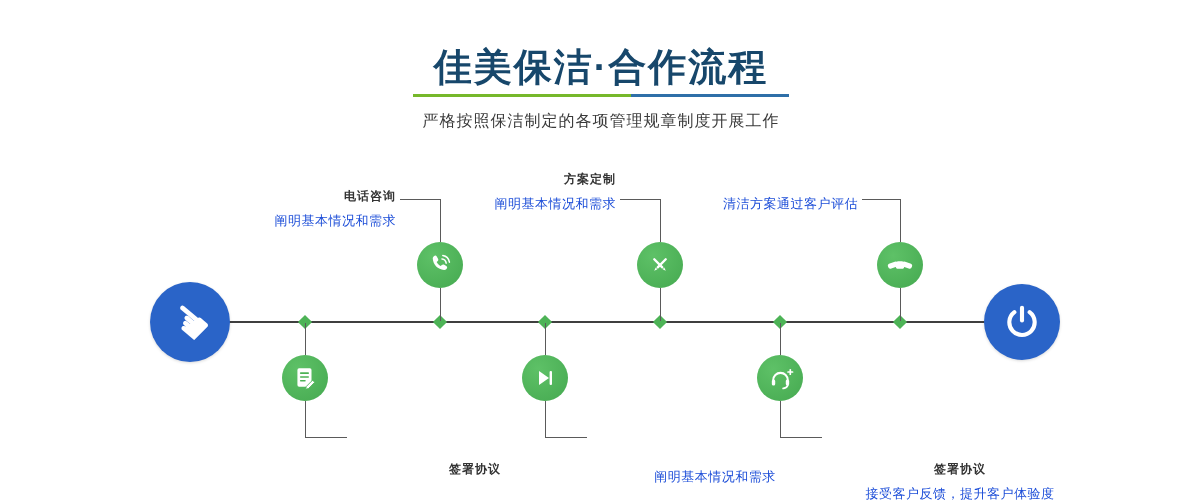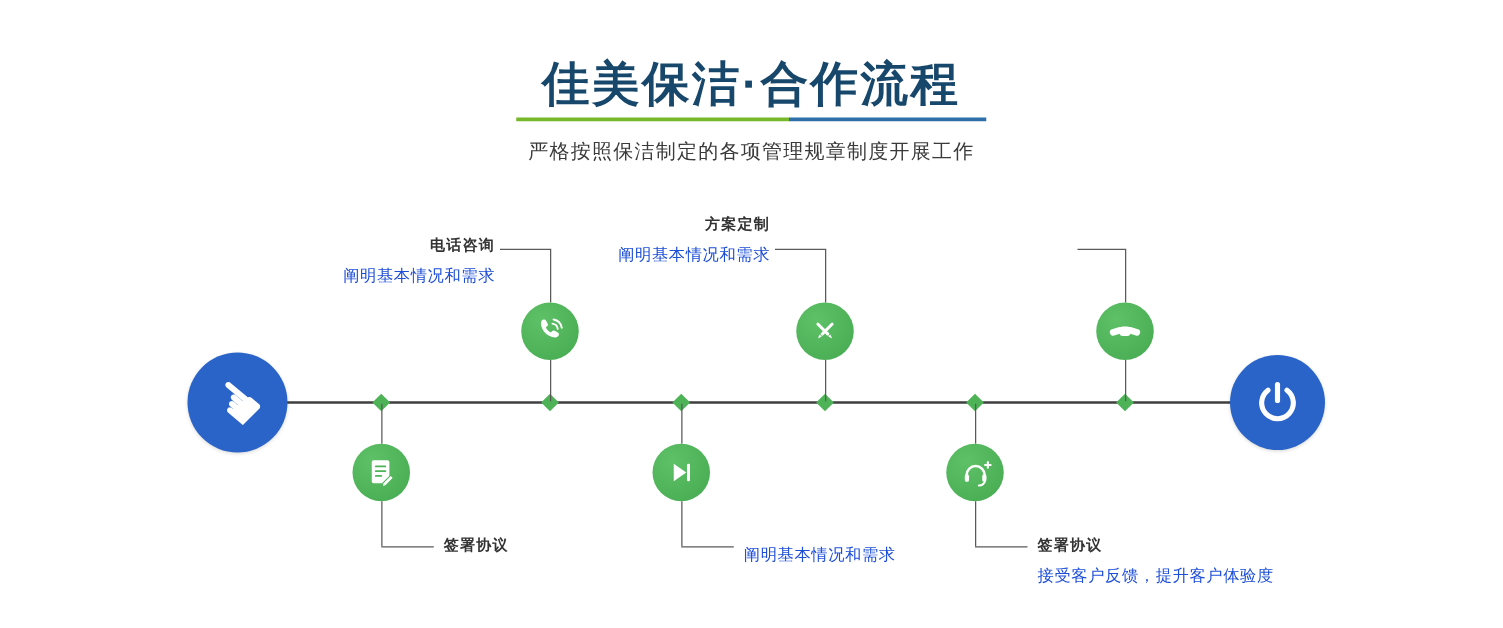--- a/index.html
+++ b/index.html
@@ -32,21 +32,21 @@
   .step-circle{
     position:absolute;width:46px;height:46px;border-radius:50%;
     background:radial-gradient(circle at 35% 30%,#5ec167,#45a950);
     display:flex;align-items:center;justify-content:center;
   }
   .vline{position:absolute;width:1px;background:#5a5a5a;}
   .hline{position:absolute;height:1px;background:#5a5a5a;}
   .diamond{position:absolute;width:10px;height:10px;background:#4db356;transform:rotate(45deg);}
   .step-text{position:absolute;}
   .step-text.align-right{text-align:right;}
-  .step-text.align-left{text-align:left;}
+  .step-text.align-left{text-align:center;margin-top:33px;}
   .step-title{font-size:12px;font-weight:bold;color:#333333;letter-spacing:1px;}
   .step-desc{font-size:13px;color:#1d4ed8;margin-top:7px;letter-spacing:0.5px;}
 </style>
 </head>
 <body>
 
 <div class="page-title">佳美保洁·合作流程</div>
 <div class="title-underline"></div>
 <div class="page-subtitle">严格按照保洁制定的各项管理规章制度开展工作</div>
 
@@ -98,20 +98,21 @@
     </g>
     <g fill="#ffffff" transform="rotate(-45 12 12)">
       <rect x="10.9" y="3.5" width="2.2" height="12.5" rx="1"></rect>
       <path d="M12 19.5l-1.1-3h2.2z"></path>
     </g>
   </svg>
 </div>
 <div class="vline" style="left:660px;top:288px;height:33px;"></div>
 
 <div class="step-text align-right" style="right:344px;top:188px;width:220px;">
+  <div class="step-desc">清洁方案通过客户评估</div>
 </div>
 <div class="hline" style="left:862px;top:199px;width:38px;"></div>
 <div class="vline" style="left:900px;top:199px;height:43px;"></div>
 <div class="step-circle" style="left:877px;top:242px;">
   <svg width="28" height="28" viewBox="0 0 24 24">
     <g fill="#ffffff">
       <rect x="1.5" y="9.8" width="9" height="4.6" rx="2.2" transform="rotate(-18 6 12)"></rect>
       <rect x="13.5" y="9.8" width="9" height="4.6" rx="2.2" transform="rotate(18 18 12)"></rect>
       <rect x="8.3" y="8.8" width="7.4" height="6.4" rx="2.2"></rect>
     </g>

